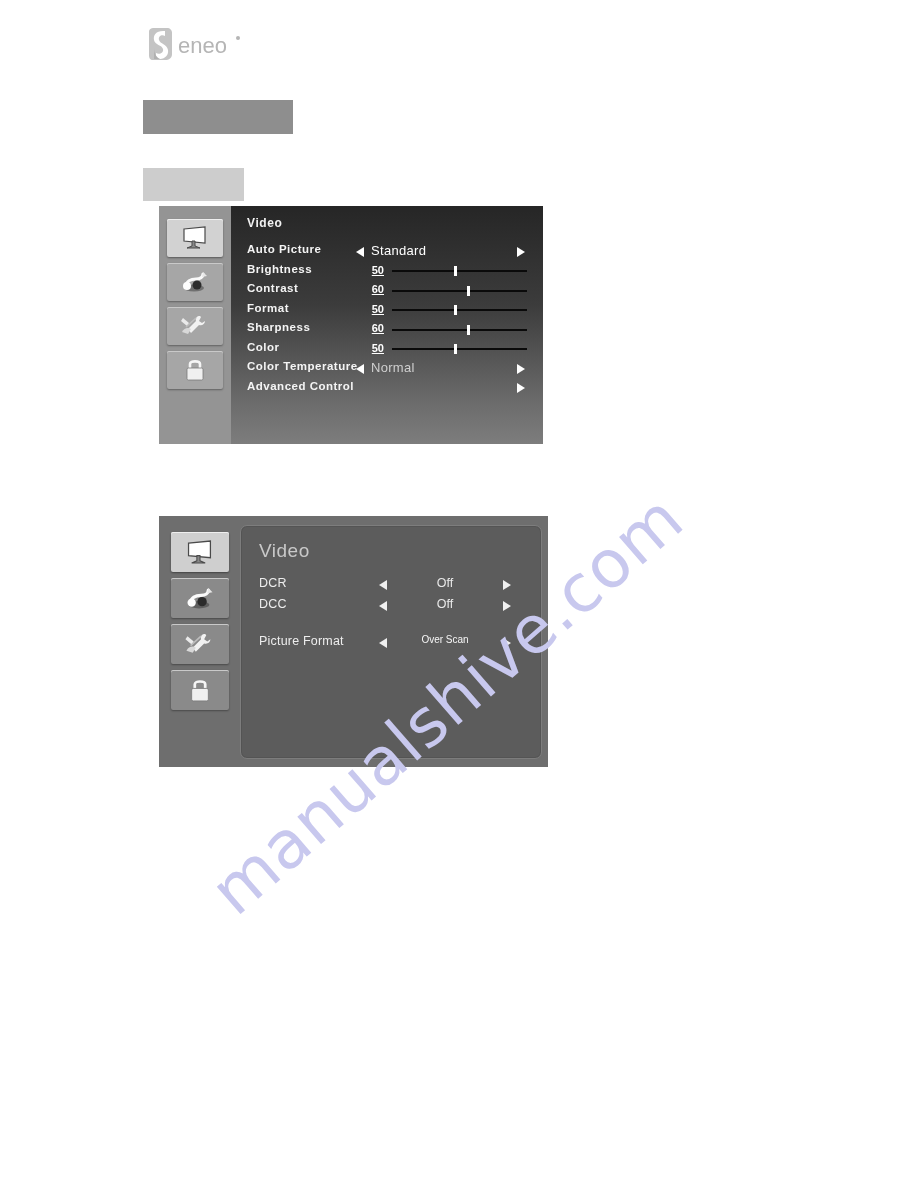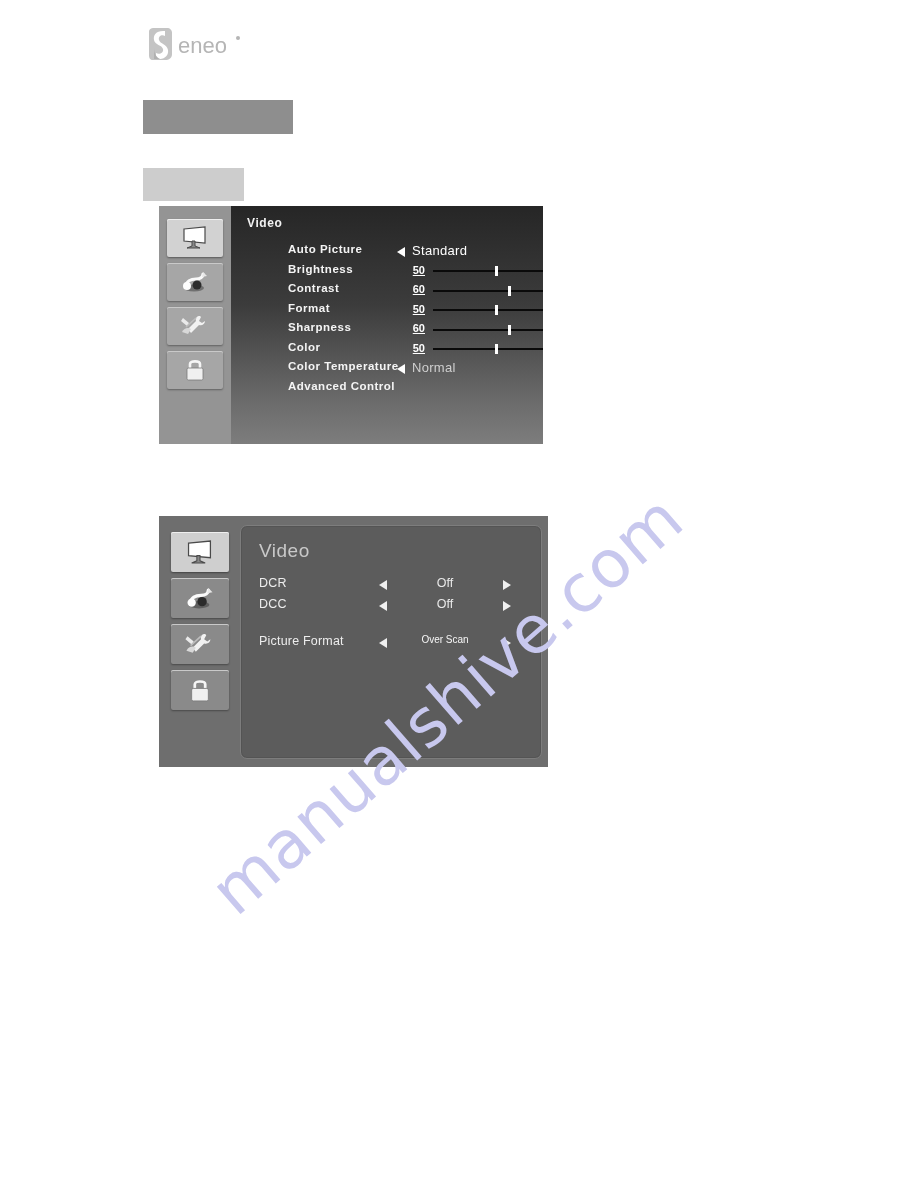--- a/index.html
+++ b/index.html
@@ -69,21 +69,20 @@
     left: 16px; top: 10px;
     color: #f2f2f2;
     font-size: 12px;
     font-weight: bold;
     letter-spacing: 0.6px;
   }
   #osd1 .rows {
     position: absolute;
     left: 0; top: 36px;
     width: 100%;
-    padding-left: 41px;
   }
   #osd1 .row {
     position: relative;
     height: 19.5px;
   }
   #osd1 .lbl {
     position: absolute;
     left: 16px; top: 1px;
     color: #f4f4f4;
     font-size: 11.5px;

